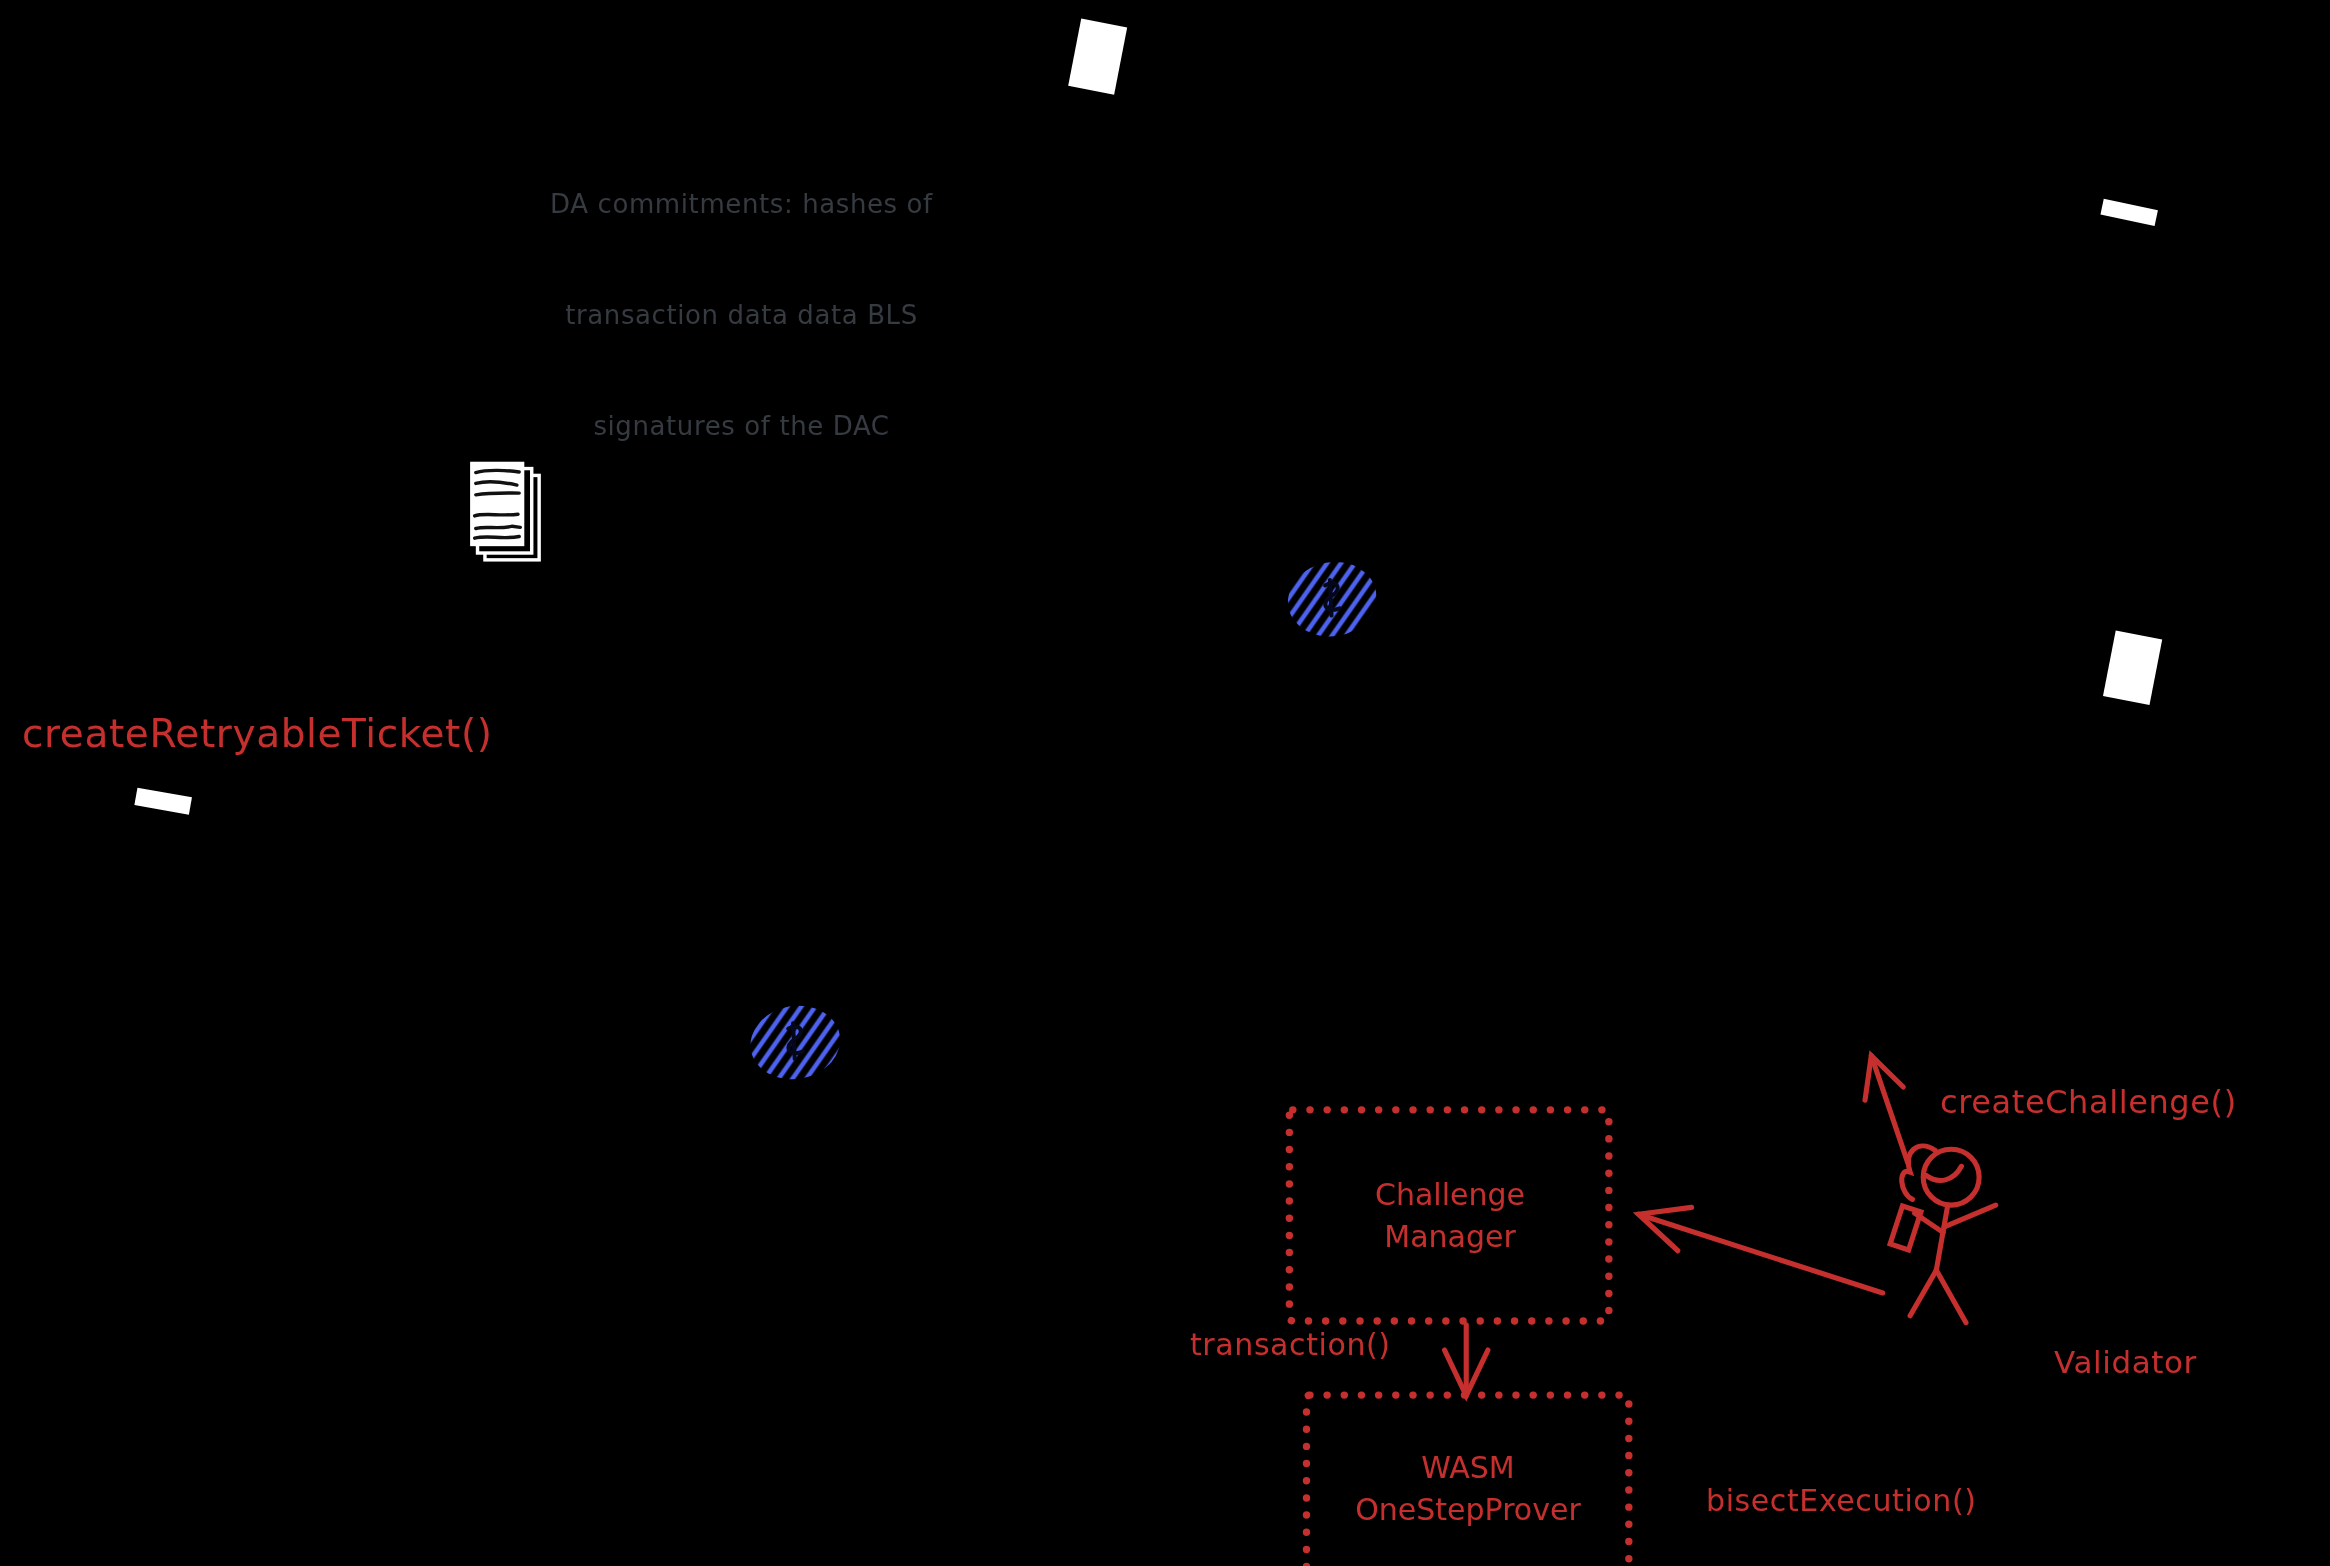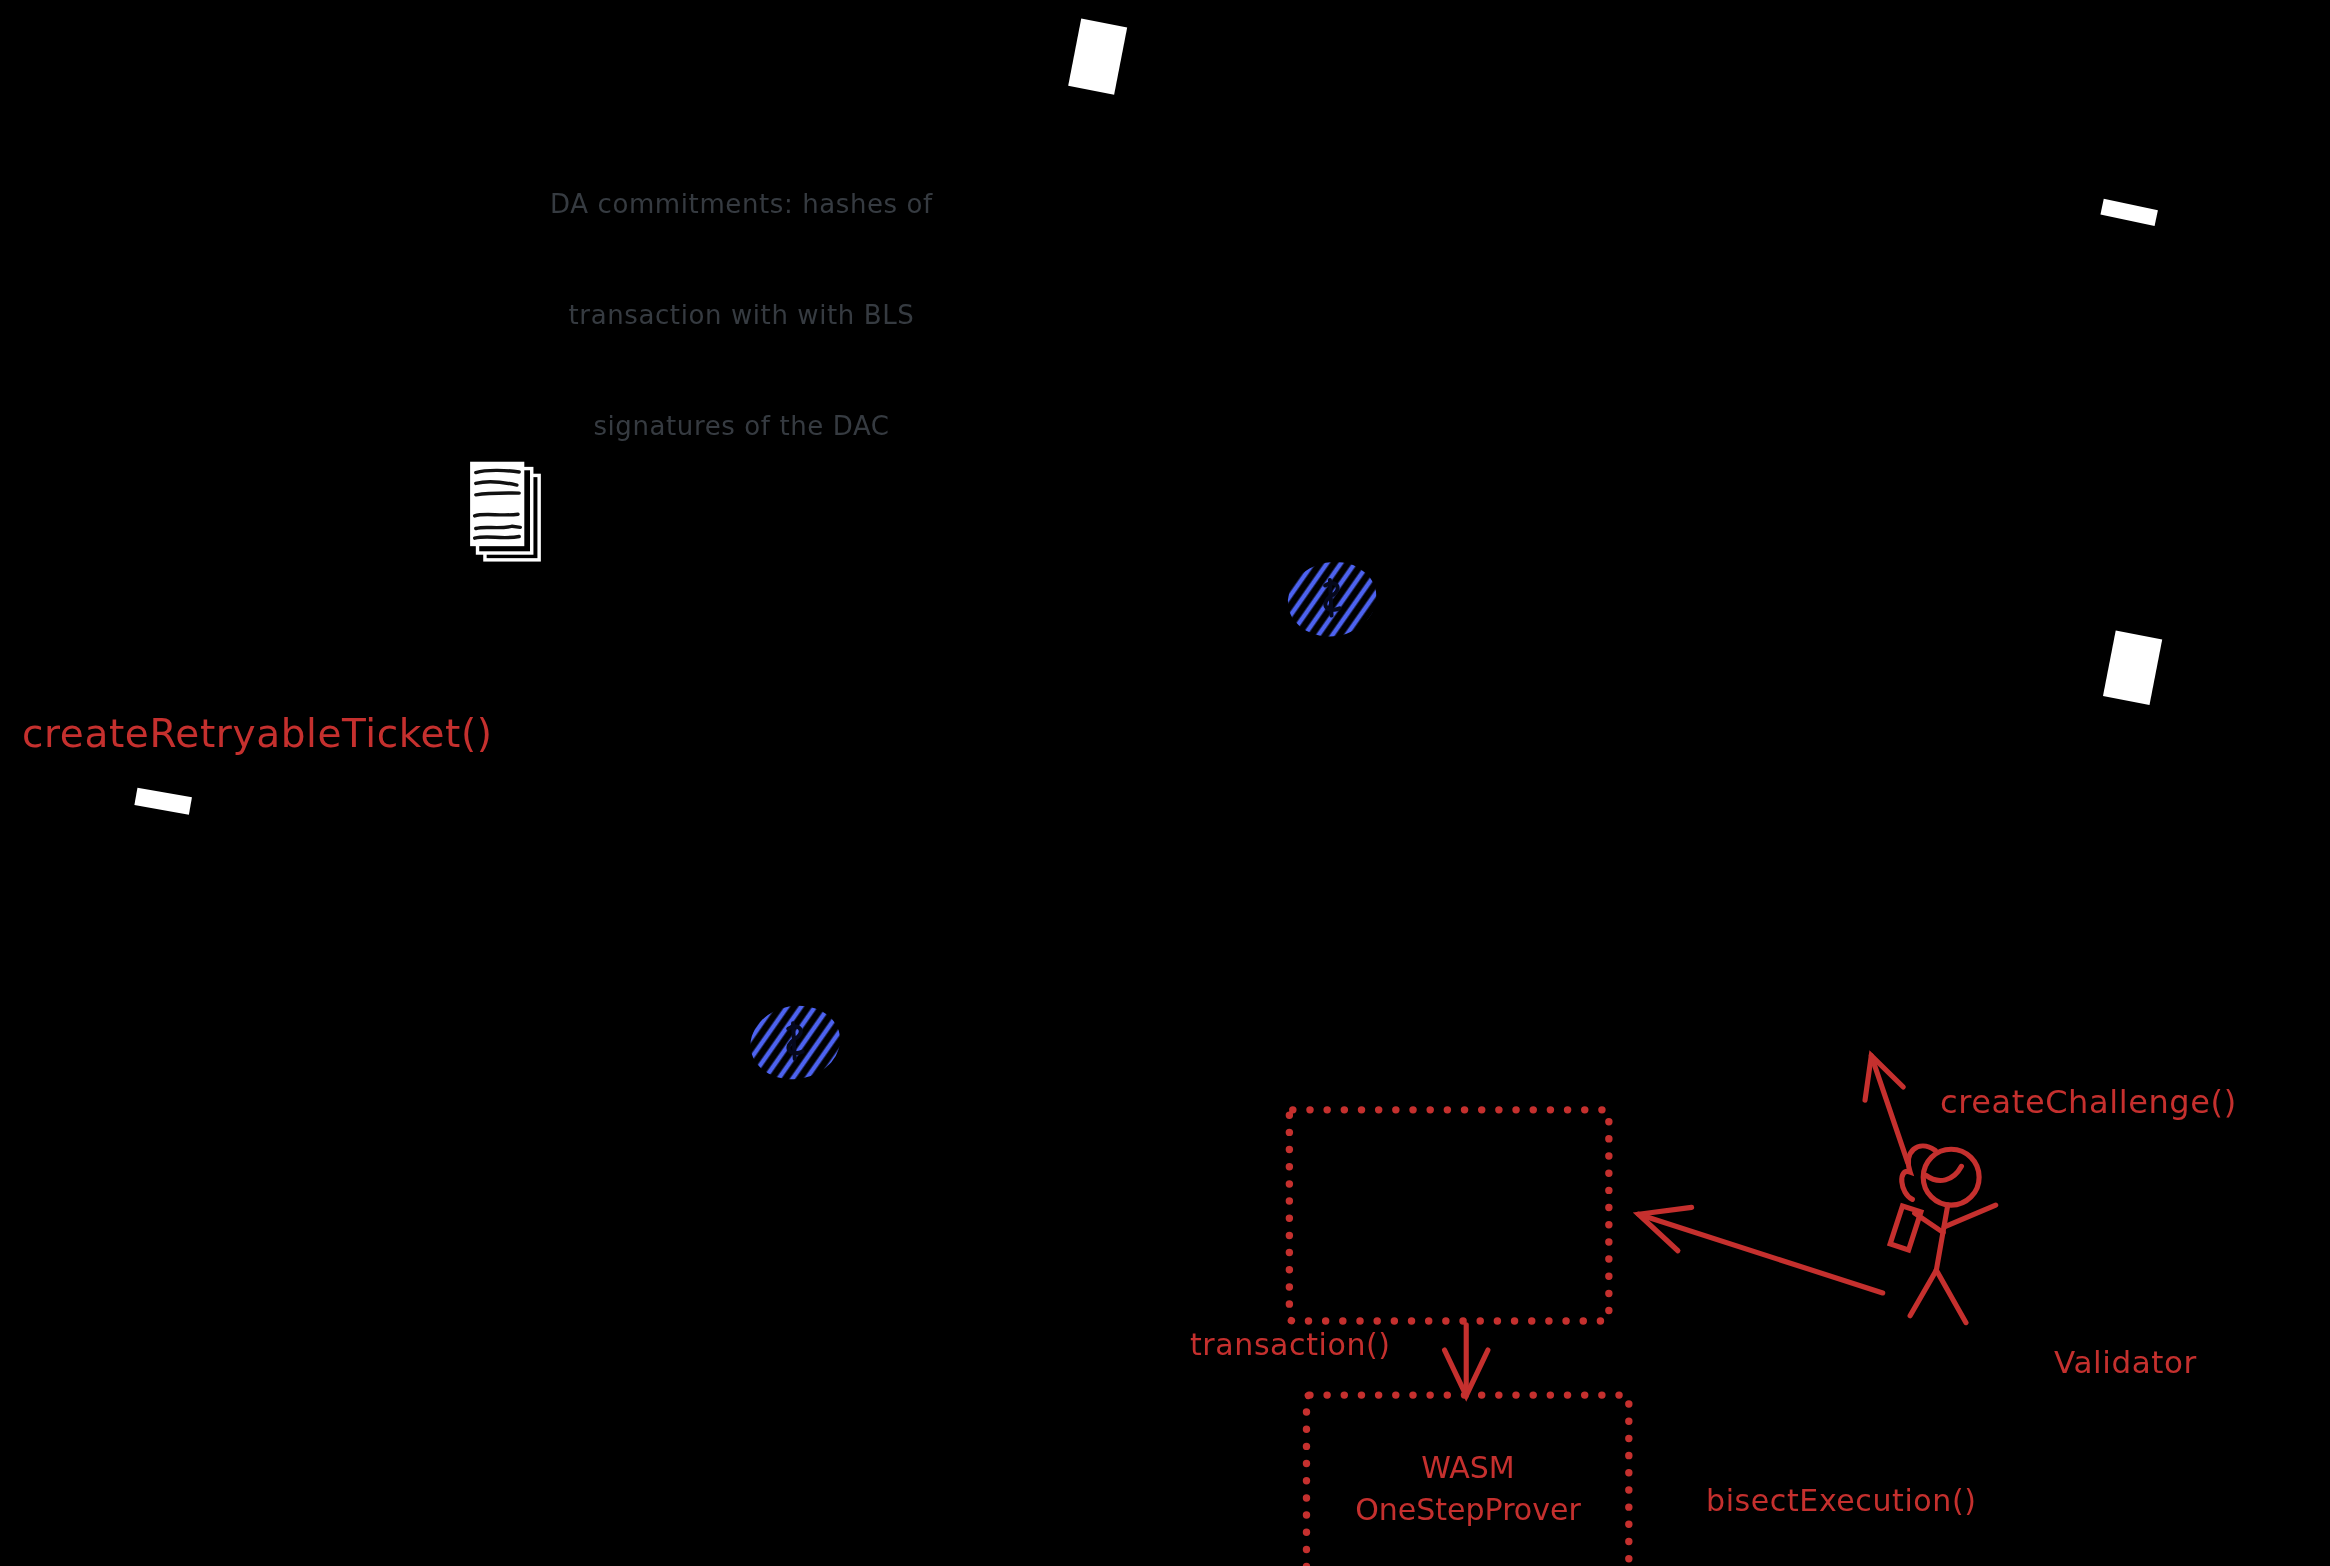--- a/index.html
+++ b/index.html
@@ -95,26 +95,30 @@
       <path d="M 3414,2112 L 3394,2226"></path>
       <path d="M 3406,2160 L 3356,2126"></path>
       <path d="M 3408,2150 L 3498,2112"></path>
       <path d="M 3394,2226 L 3348,2306"></path>
       <path d="M 3394,2226 L 3446,2318"></path>
     </g>
   </svg>
 
   <div class="txt note hand" id="note-da">
     <div>DA commitments: hashes of</div>
-    <div>transaction with with BLS</div>
+    <div>transaction data data BLS</div>
     <div>signatures of the DAC</div>
   </div>
 
   <div class="txt red hand" id="lbl-create-retryable">createRetryableTicket()</div>
 
+  <div class="boxtitle red hand" id="title-challenge-manager">
+    <div>Challenge</div>
+    <div>Manager</div>
+  </div>
 
   <div class="txt red hand" id="lbl-prove-one-step">transaction()</div>
 
   <div class="boxtitle red hand" id="title-wasm-prover">
     <div>WASM</div>
     <div>OneStepProver</div>
   </div>
 
   <div class="txt red hand" id="list-validator-methods">
     <div>bisectExecution()</div>

